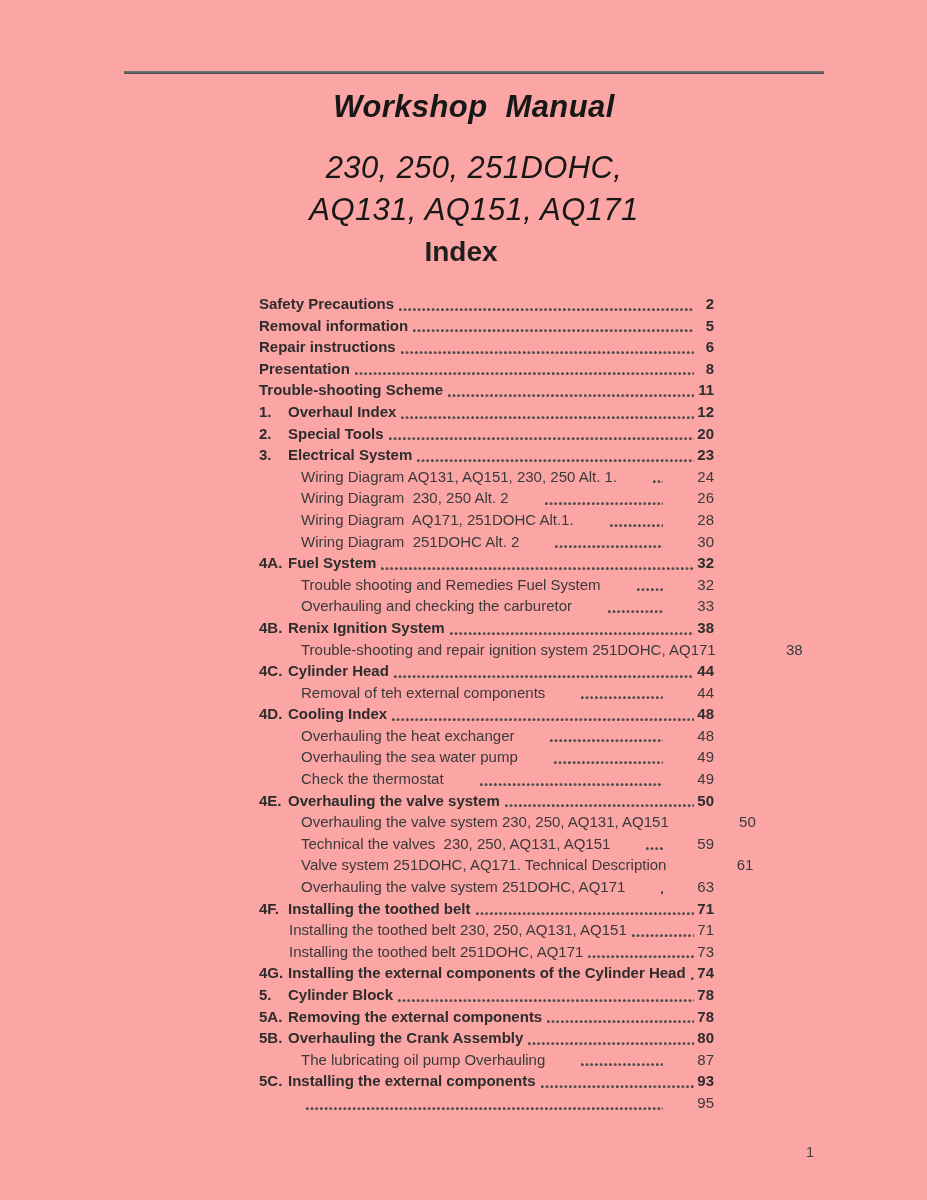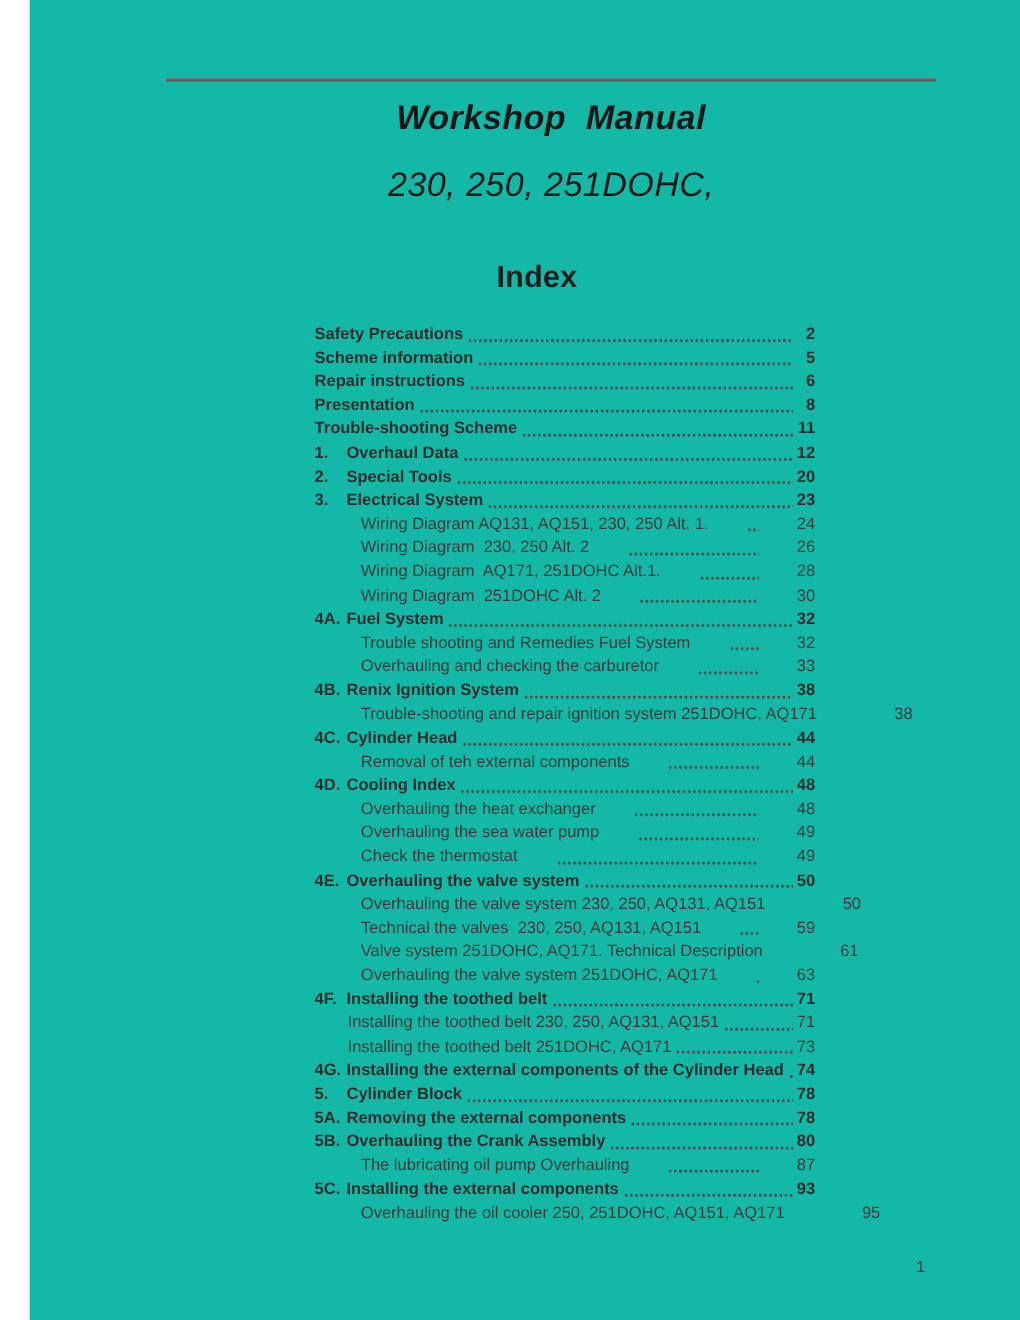--- a/index.html
+++ b/index.html
@@ -3,21 +3,21 @@
 <meta charset="utf-8">
 <style>
   html, body { margin: 0; padding: 0; }
   body {
     width: 927px; height: 1200px;
     background: #ffffff;
     font-family: "Liberation Sans", sans-serif;
     position: relative;
     overflow: hidden;
   }
-  .page { position: absolute; inset: 0; background: #14b8a6; margin-left: 27px; }
+  .page { position: absolute; inset: 0; background: #fca5a5; }
 
   .top-rule {
     position: absolute; left: 124px; top: 71px;
     width: 700px; height: 3px;
     background: linear-gradient(#7a7a7a, #4c4c4c);
   }
 
   .manual-title {
     position: absolute; left: 124px; top: 90px; width: 700px;
     margin: 0; text-align: center;
@@ -73,31 +73,32 @@
 <body>
 
 <div class="page">
 
   <div class="top-rule"></div>
 
   <h1 class="manual-title">Workshop Manual</h1>
 
   <div class="engine-models">
     <div>230, 250, 251DOHC,</div>
+    <div>AQ131, AQ151, AQ171</div>
   </div>
 
   <h2 class="index-heading">Index</h2>
 
   <div class="toc">
       <div class="toc-row bold"><span class="label">Safety Precautions</span><span class="leader"></span><span class="pagenum">2</span></div>
-      <div class="toc-row bold"><span class="label">Scheme information</span><span class="leader"></span><span class="pagenum">5</span></div>
+      <div class="toc-row bold"><span class="label">Removal information</span><span class="leader"></span><span class="pagenum">5</span></div>
       <div class="toc-row bold"><span class="label">Repair instructions</span><span class="leader"></span><span class="pagenum">6</span></div>
       <div class="toc-row bold"><span class="label">Presentation</span><span class="leader"></span><span class="pagenum">8</span></div>
       <div class="toc-row bold"><span class="label">Trouble-shooting Scheme</span><span class="leader"></span><span class="pagenum">11</span></div>
-      <div class="toc-row bold"><span class="prefix">1.</span><span class="label">Overhaul Data</span><span class="leader"></span><span class="pagenum">12</span></div>
+      <div class="toc-row bold"><span class="prefix">1.</span><span class="label">Overhaul Index</span><span class="leader"></span><span class="pagenum">12</span></div>
       <div class="toc-row bold"><span class="prefix">2.</span><span class="label">Special Tools</span><span class="leader"></span><span class="pagenum">20</span></div>
       <div class="toc-row bold"><span class="prefix">3.</span><span class="label">Electrical System</span><span class="leader"></span><span class="pagenum">23</span></div>
       <div class="toc-row ind-sub"><span class="label">Wiring Diagram AQ131, AQ151, 230, 250 Alt. 1.</span><span class="leader"></span><span class="pagenum">24</span></div>
       <div class="toc-row ind-sub"><span class="label">Wiring Diagram  230, 250 Alt. 2</span><span class="leader"></span><span class="pagenum">26</span></div>
       <div class="toc-row ind-sub"><span class="label">Wiring Diagram  AQ171, 251DOHC Alt.1.</span><span class="leader"></span><span class="pagenum">28</span></div>
       <div class="toc-row ind-sub"><span class="label">Wiring Diagram  251DOHC Alt. 2</span><span class="leader"></span><span class="pagenum">30</span></div>
       <div class="toc-row bold"><span class="prefix">4A.</span><span class="label">Fuel System</span><span class="leader"></span><span class="pagenum">32</span></div>
       <div class="toc-row ind-sub"><span class="label">Trouble shooting and Remedies Fuel System</span><span class="leader"></span><span class="pagenum">32</span></div>
       <div class="toc-row ind-sub"><span class="label">Overhauling and checking the carburetor</span><span class="leader"></span><span class="pagenum">33</span></div>
       <div class="toc-row bold"><span class="prefix">4B.</span><span class="label">Renix Ignition System</span><span class="leader"></span><span class="pagenum">38</span></div>
@@ -115,18 +116,18 @@
       <div class="toc-row ind-sub"><span class="label">Overhauling the valve system 251DOHC, AQ171</span><span class="leader"></span><span class="pagenum">63</span></div>
       <div class="toc-row bold"><span class="prefix">4F.</span><span class="label">Installing the toothed belt</span><span class="leader"></span><span class="pagenum">71</span></div>
       <div class="toc-row ind-shallow"><span class="label">Installing the toothed belt 230, 250, AQ131, AQ151</span><span class="leader"></span><span class="pagenum">71</span></div>
       <div class="toc-row ind-shallow"><span class="label">Installing the toothed belt 251DOHC, AQ171</span><span class="leader"></span><span class="pagenum">73</span></div>
       <div class="toc-row bold"><span class="prefix">4G.</span><span class="label">Installing the external components of the Cylinder Head</span><span class="leader"></span><span class="pagenum">74</span></div>
       <div class="toc-row bold"><span class="prefix">5.</span><span class="label">Cylinder Block</span><span class="leader"></span><span class="pagenum">78</span></div>
       <div class="toc-row bold"><span class="prefix">5A.</span><span class="label">Removing the external components</span><span class="leader"></span><span class="pagenum">78</span></div>
       <div class="toc-row bold"><span class="prefix">5B.</span><span class="label">Overhauling the Crank Assembly</span><span class="leader"></span><span class="pagenum">80</span></div>
       <div class="toc-row ind-sub"><span class="label">The lubricating oil pump Overhauling</span><span class="leader"></span><span class="pagenum">87</span></div>
       <div class="toc-row bold"><span class="prefix">5C.</span><span class="label">Installing the external components</span><span class="leader"></span><span class="pagenum">93</span></div>
-      <div class="toc-row ind-sub"><span class="label">Overhauling the oil cooler 250, 251DOHC, AQ151, AQ171</span><span class="leader"></span><span class="pagenum">95</span></div>
+      <div class="toc-row ind-sub"><span class="leader"></span><span class="pagenum">95</span></div>
     </div>
 
   <div class="footer-num">1</div>
 
 </div>
 
 </body></html>

